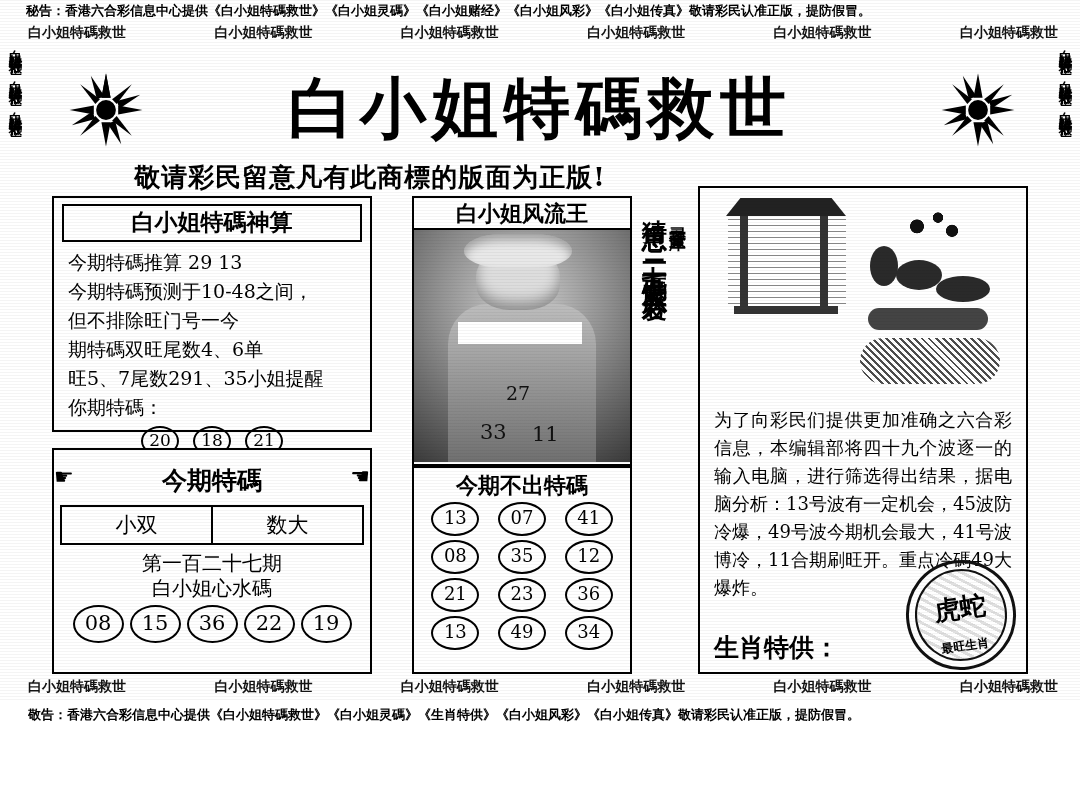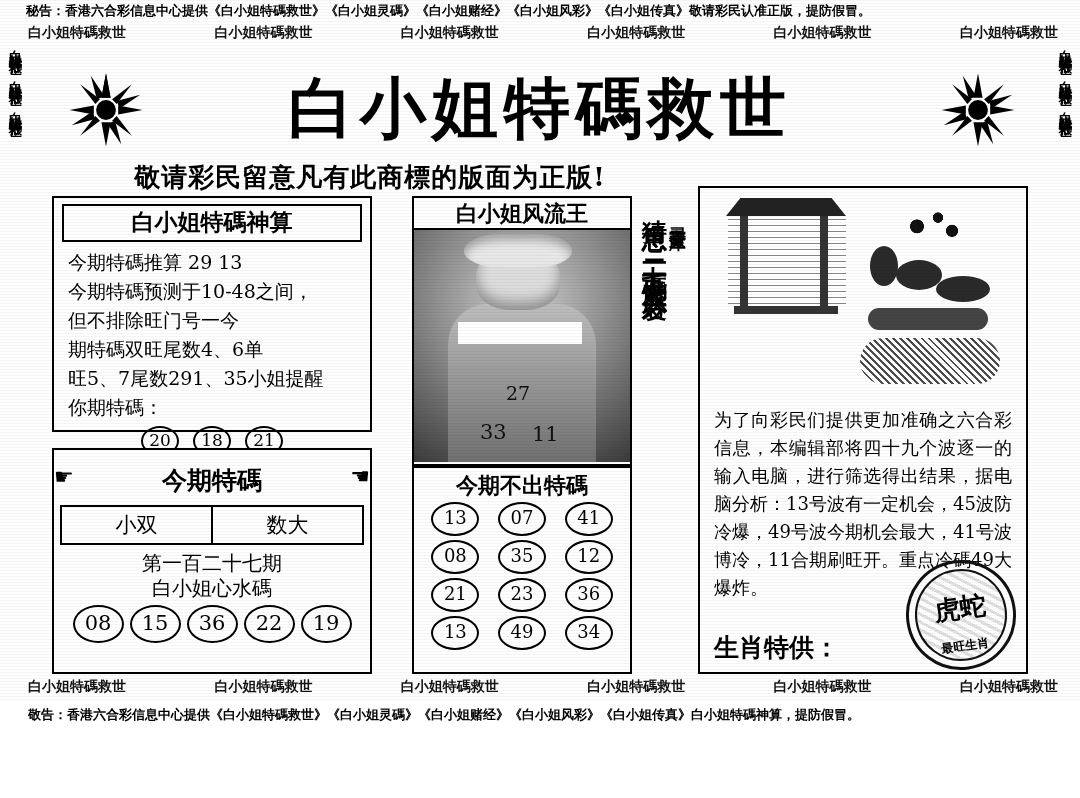--- a/index.html
+++ b/index.html
@@ -289,17 +289,17 @@
 
     <div class="repeatline" style="top:678px">
       <span>白小姐特碼救世</span>
       <span>白小姐特碼救世</span>
       <span>白小姐特碼救世</span>
       <span>白小姐特碼救世</span>
       <span>白小姐特碼救世</span>
       <span>白小姐特碼救世</span>
     </div>
 
-    <div class="footnote">敬告：香港六合彩信息中心提供《白小姐特碼救世》《白小姐灵碼》《白小姐赌经》《白小姐风彩》《白小姐传真》白小姐特碼神算，提防假冒。</div>
+    <div class="footnote">敬告：香港六合彩信息中心提供《白小姐特碼救世》《白小姐灵碼》《生肖特供》《白小姐风彩》《白小姐传真》敬请彩民认准正版，提防假冒。</div>
 
     <div class="grain"></div>
   </div>
 </div>
 
 </body></html>

